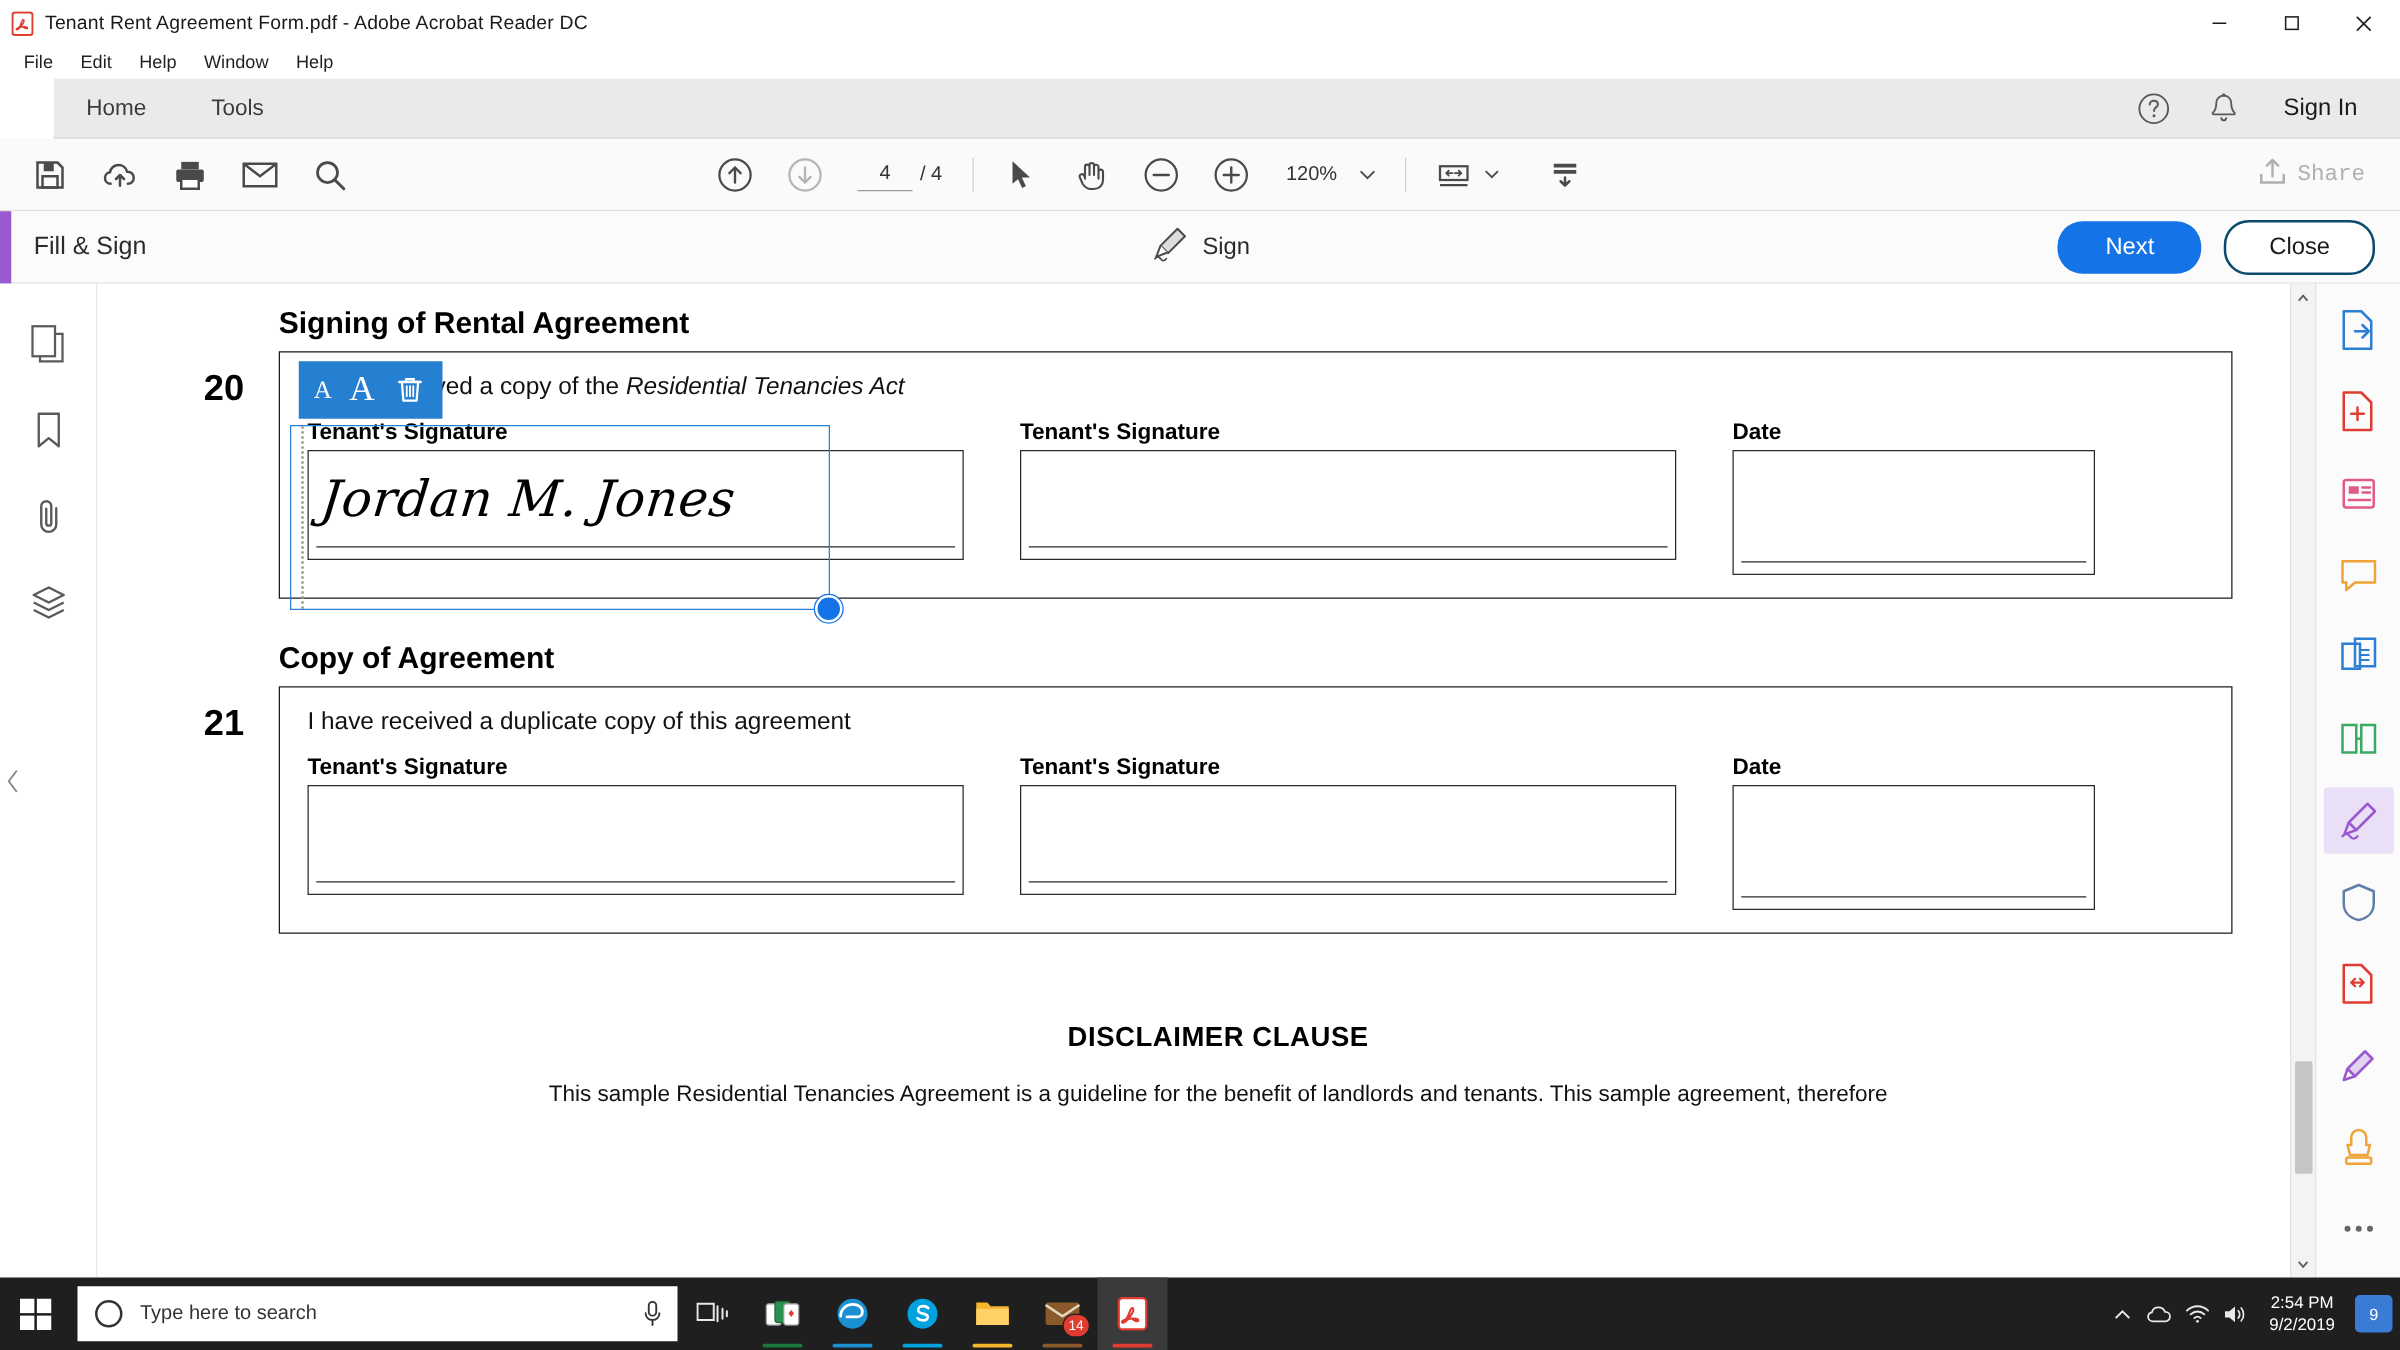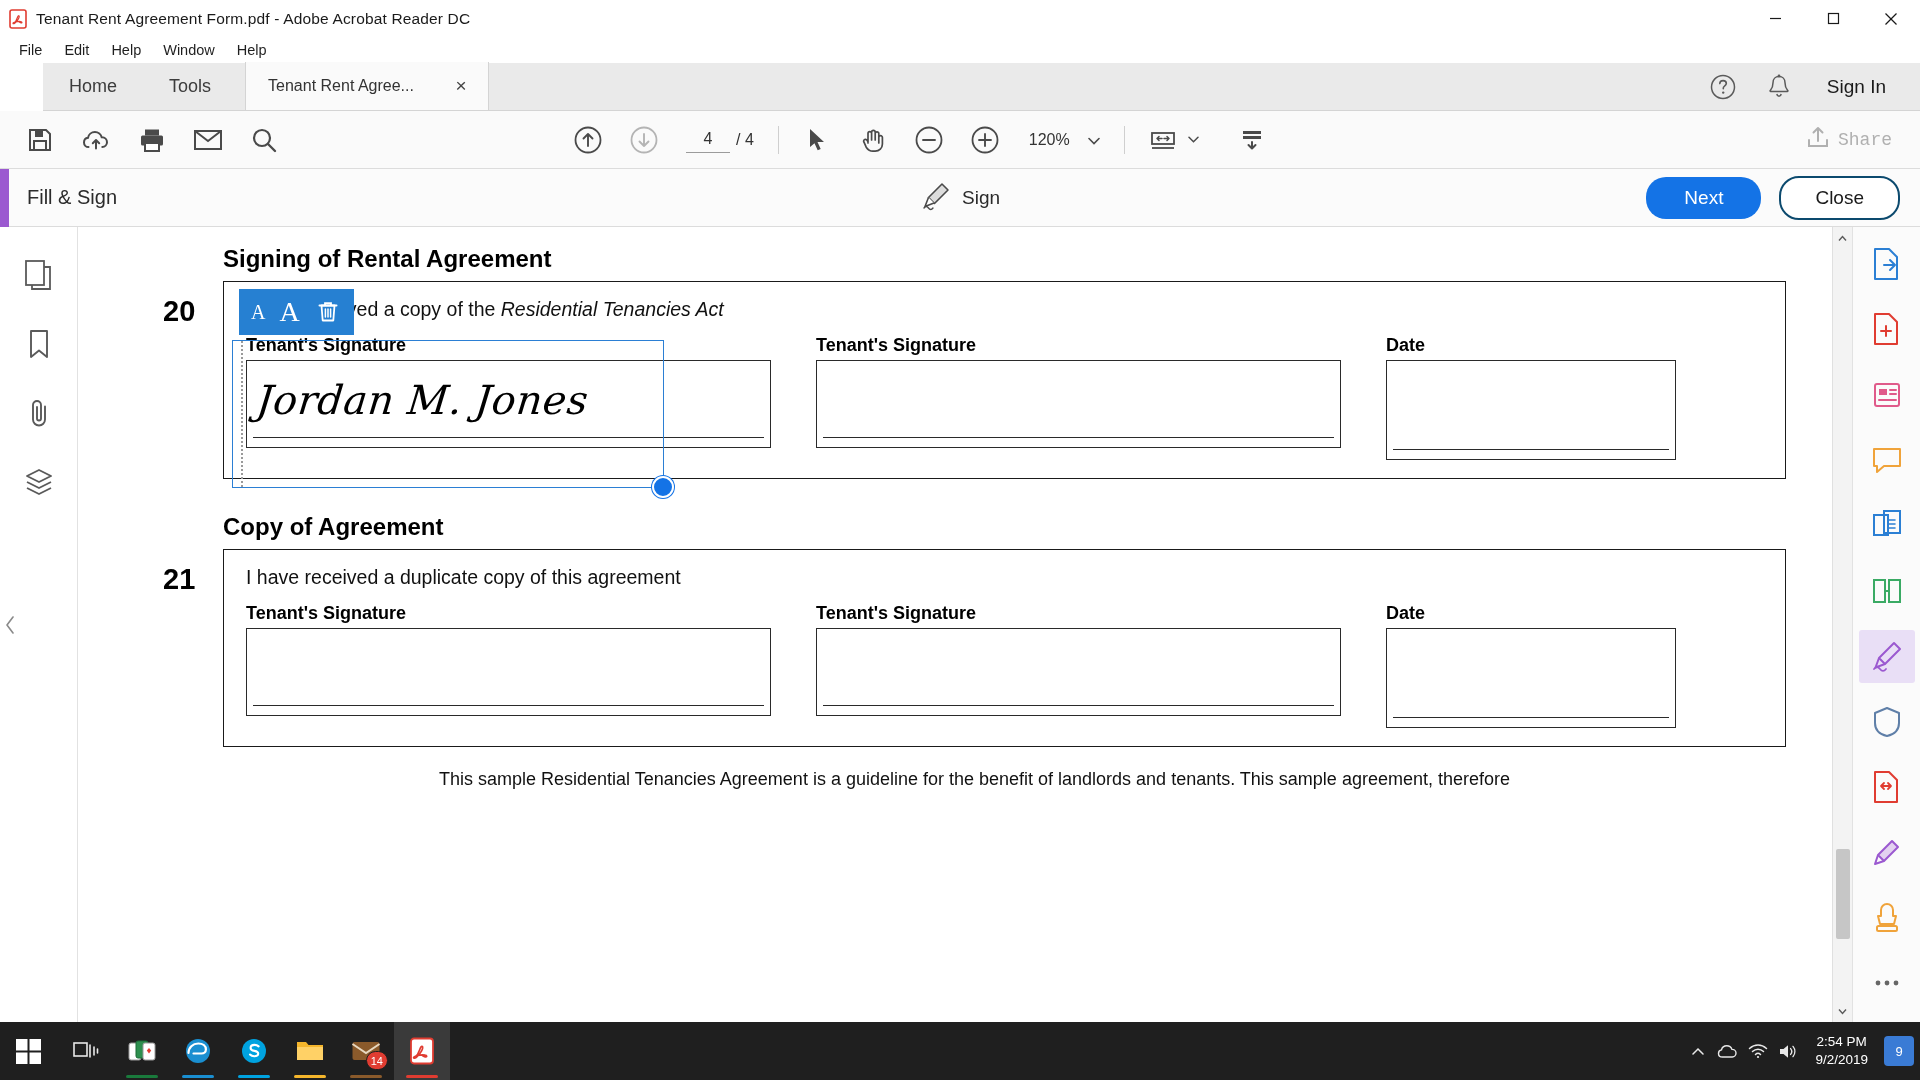--- a/index.html
+++ b/index.html
@@ -243,24 +243,20 @@
     <span class="menu-item">File</span>
     <span class="menu-item">Edit</span>
     <span class="menu-item">Help</span>
     <span class="menu-item">Window</span>
     <span class="menu-item">Help</span>
   </div>
 
   <div class="tabbar">
     <div class="navtab">Home</div>
     <div class="navtab">Tools</div>
-    <div class="doctab">
-      <span class="doctab-label">Tenant Rent Agree...</span>
-      <span class="doctab-close">×</span>
-    </div>
     <div class="tabbar-right">
       <div class="tb-icon">
         <svg width="28" height="28" viewBox="0 0 28 28">
           <circle cx="14" cy="14" r="11.5" fill="none" stroke="#5a5a5a" stroke-width="1.5"></circle>
           <path d="M10.8 10.6c0-1.8 1.5-3 3.3-3 1.9 0 3.2 1.2 3.2 2.9 0 2.4-3 2.4-3 4.6v.6" fill="none" stroke="#5a5a5a" stroke-width="1.6" stroke-linecap="round"></path>
           <circle cx="14.2" cy="19.6" r="1.2" fill="#5a5a5a"></circle>
         </svg>
       </div>
       <div class="tb-icon">
         <svg width="26" height="28" viewBox="0 0 26 28">
@@ -502,20 +498,21 @@
                 <div class="sigfield"></div>
               </div>
               <div class="sigcol w3">
                 <span class="siglabel">Date</span>
                 <div class="sigfield tall"></div>
               </div>
             </div>
           </div>
         </div>
 
+        <div class="disclaimer">DISCLAIMER CLAUSE</div>
         <div class="disclaimer-body">This sample Residential Tenancies Agreement  is a guideline for the benefit of landlords and tenants. This sample agreement, therefore</div>
       </div>
 
       <div class="docscroll">
         <div class="sb-arrow">
           <svg width="9" height="7" viewBox="0 0 9 7">
               <path d="M1 5.5L4.5 1.5 8 5.5" fill="none" stroke="#5a5a5a" stroke-width="1.4"></path>
             </svg>
         </div>
         <div class="sb-track">
@@ -611,20 +608,30 @@
 
   <div class="taskbar">
     <div class="tb-start">
       <svg width="26" height="26" viewBox="0 0 26 26">
         <rect x="0" y="1" width="11.5" height="11.5" fill="#fff"></rect>
         <rect x="13.5" y="1" width="11.5" height="11.5" fill="#fff"></rect>
         <rect x="0" y="14.5" width="11.5" height="11.5" fill="#fff"></rect>
         <rect x="13.5" y="14.5" width="11.5" height="11.5" fill="#fff"></rect>
       </svg>
     </div>
+    <div class="tb-search">
+      <div class="tb-search-circle"></div>
+      <span class="tb-search-text">Type here to search</span>
+      <div class="tb-mic">
+        <svg width="16" height="22" viewBox="0 0 16 22">
+          <rect x="5" y="1.5" width="6" height="11" rx="3" fill="none" stroke="#333" stroke-width="1.5"></rect>
+          <path d="M2.5 10.5c0 3.2 2.4 5.5 5.5 5.5s5.5-2.3 5.5-5.5M8 16v4" fill="none" stroke="#333" stroke-width="1.5" stroke-linecap="round"></path>
+        </svg>
+      </div>
+    </div>
     <div class="tb-app">
       <svg width="26" height="22" viewBox="0 0 26 22">
         <rect x="1" y="3" width="13" height="13" fill="none" stroke="#e8e8e8" stroke-width="1.6"></rect>
         <path d="M17 5v12M21 7v8M24.5 9v4" stroke="#e8e8e8" stroke-width="1.6" stroke-linecap="round"></path>
       </svg>
     </div>
     <div class="tb-app">
       <svg width="30" height="26" viewBox="0 0 30 26">
         <rect x="2" y="5" width="12" height="17" rx="2" fill="#fff" stroke="#9a9a9a"></rect>
         <rect x="9" y="3" width="12" height="17" rx="2" fill="#2d8f4e" stroke="#1b6b37"></rect>

